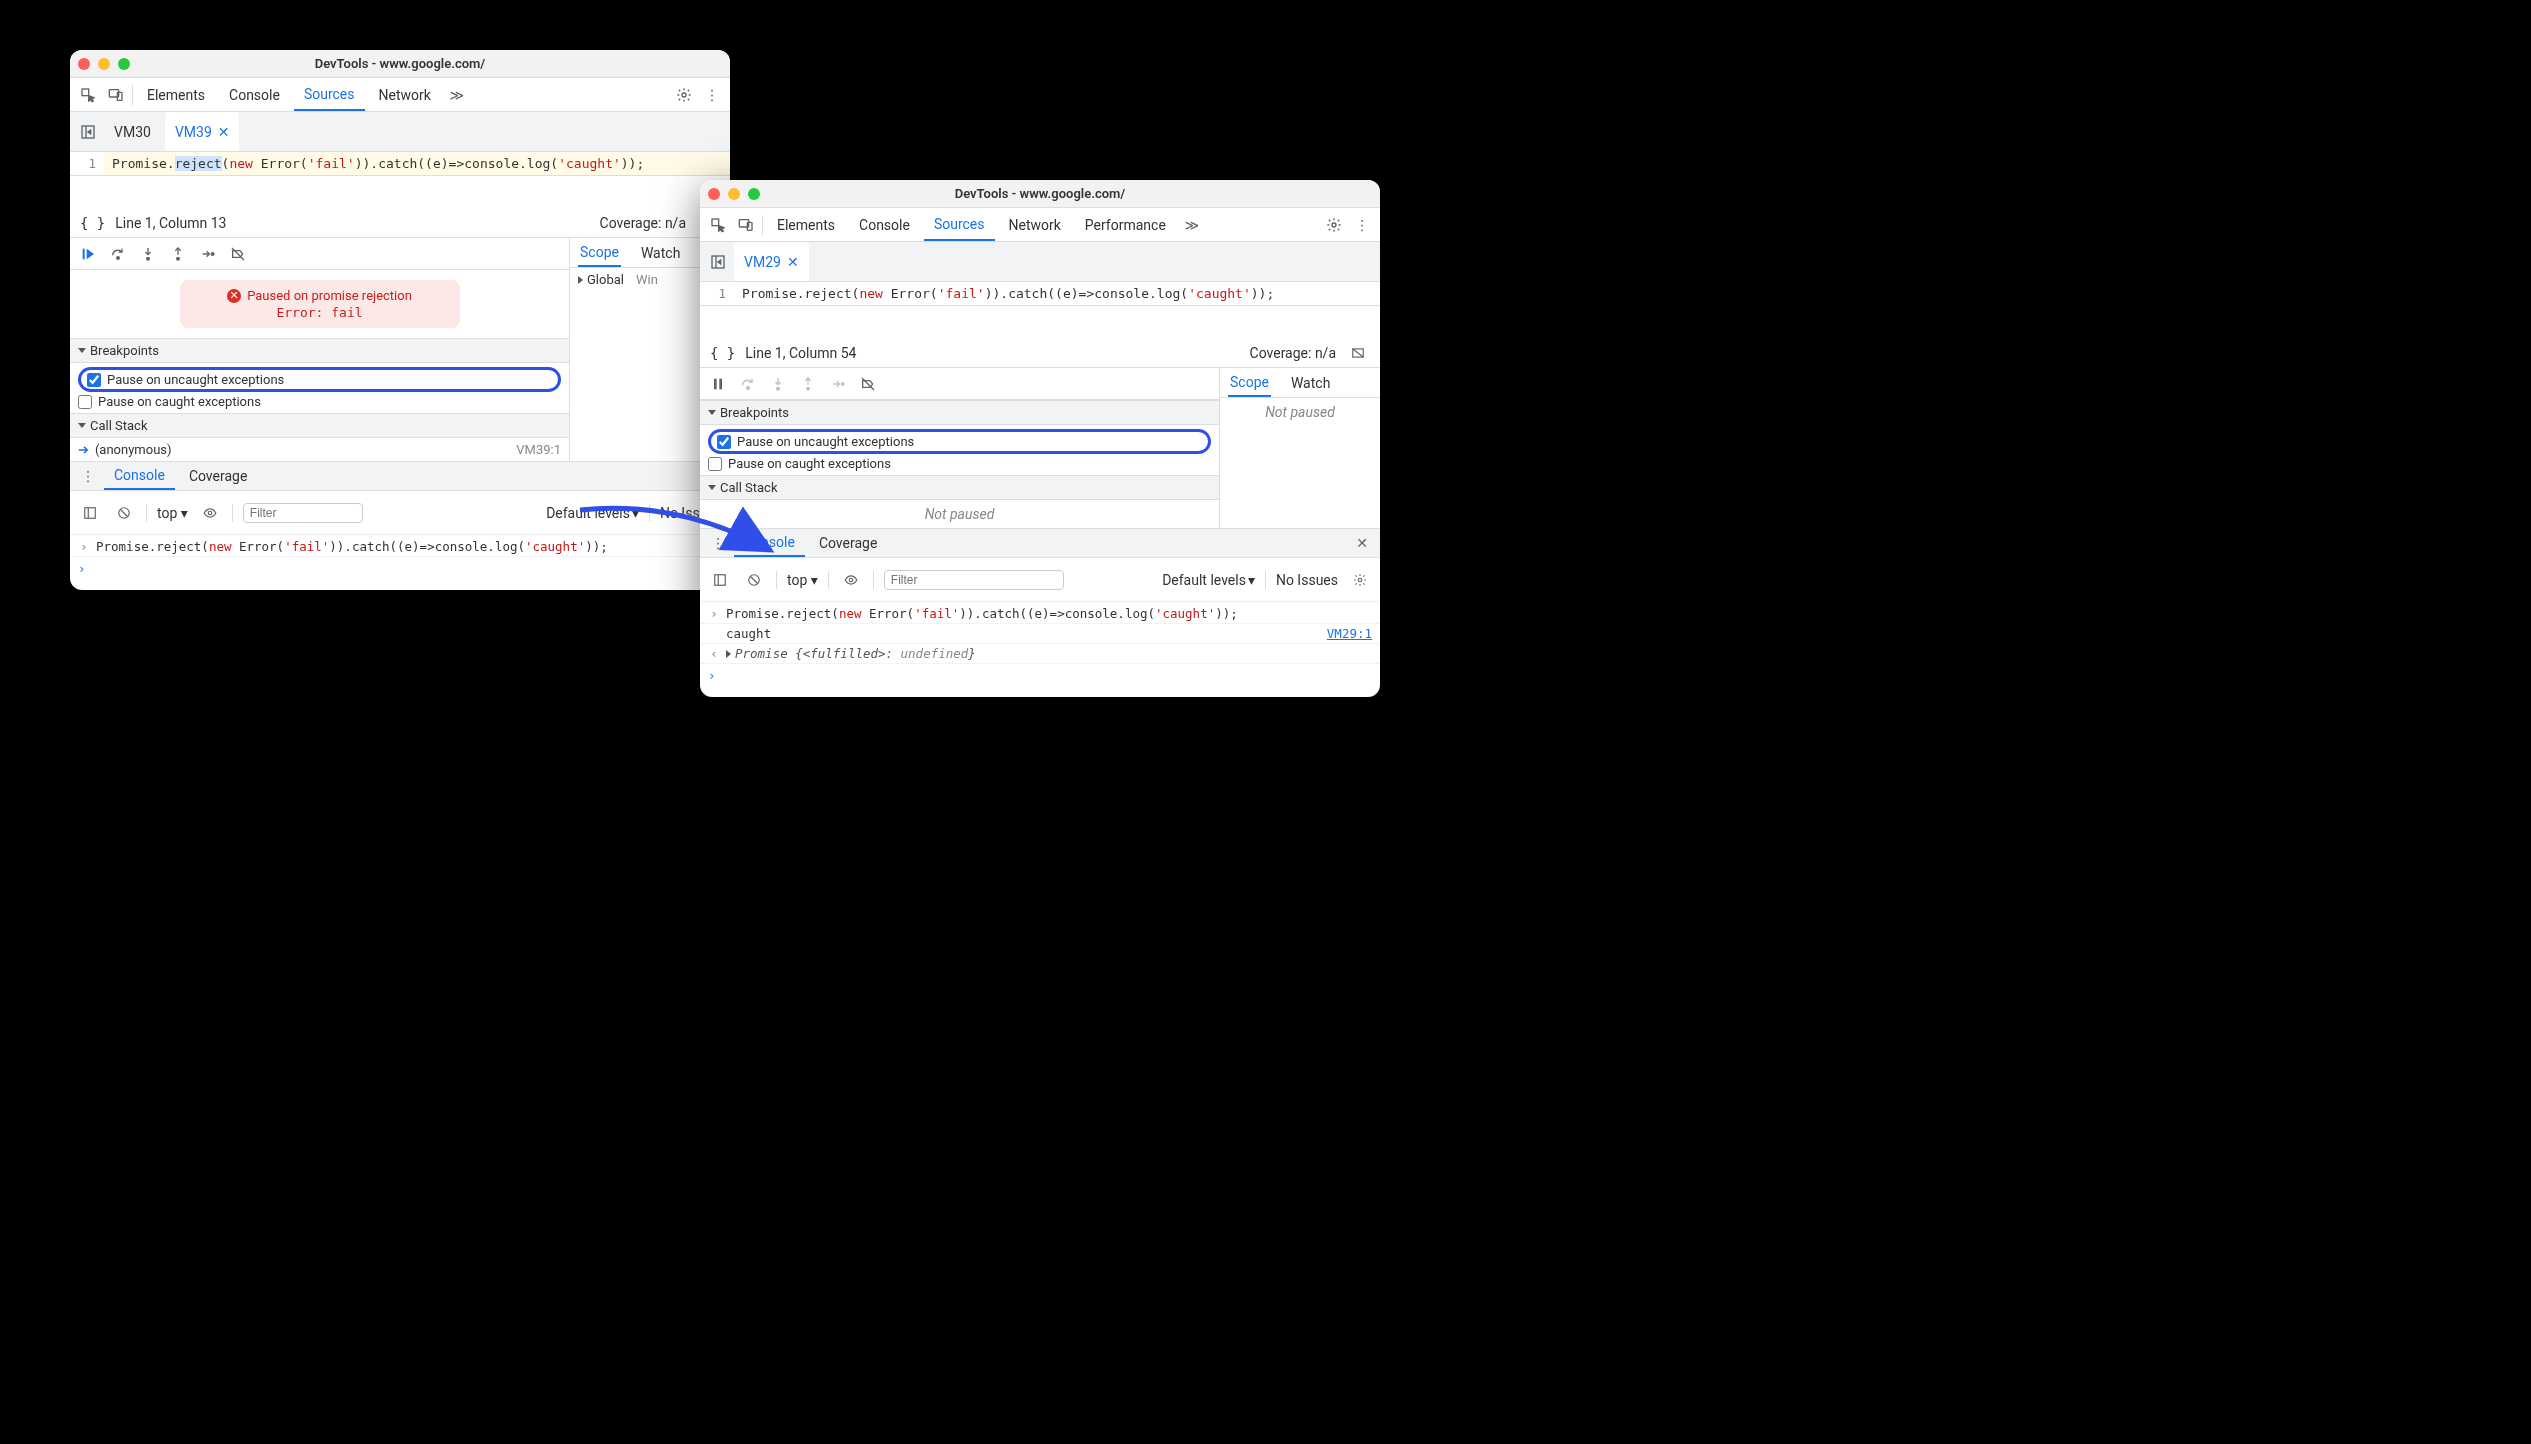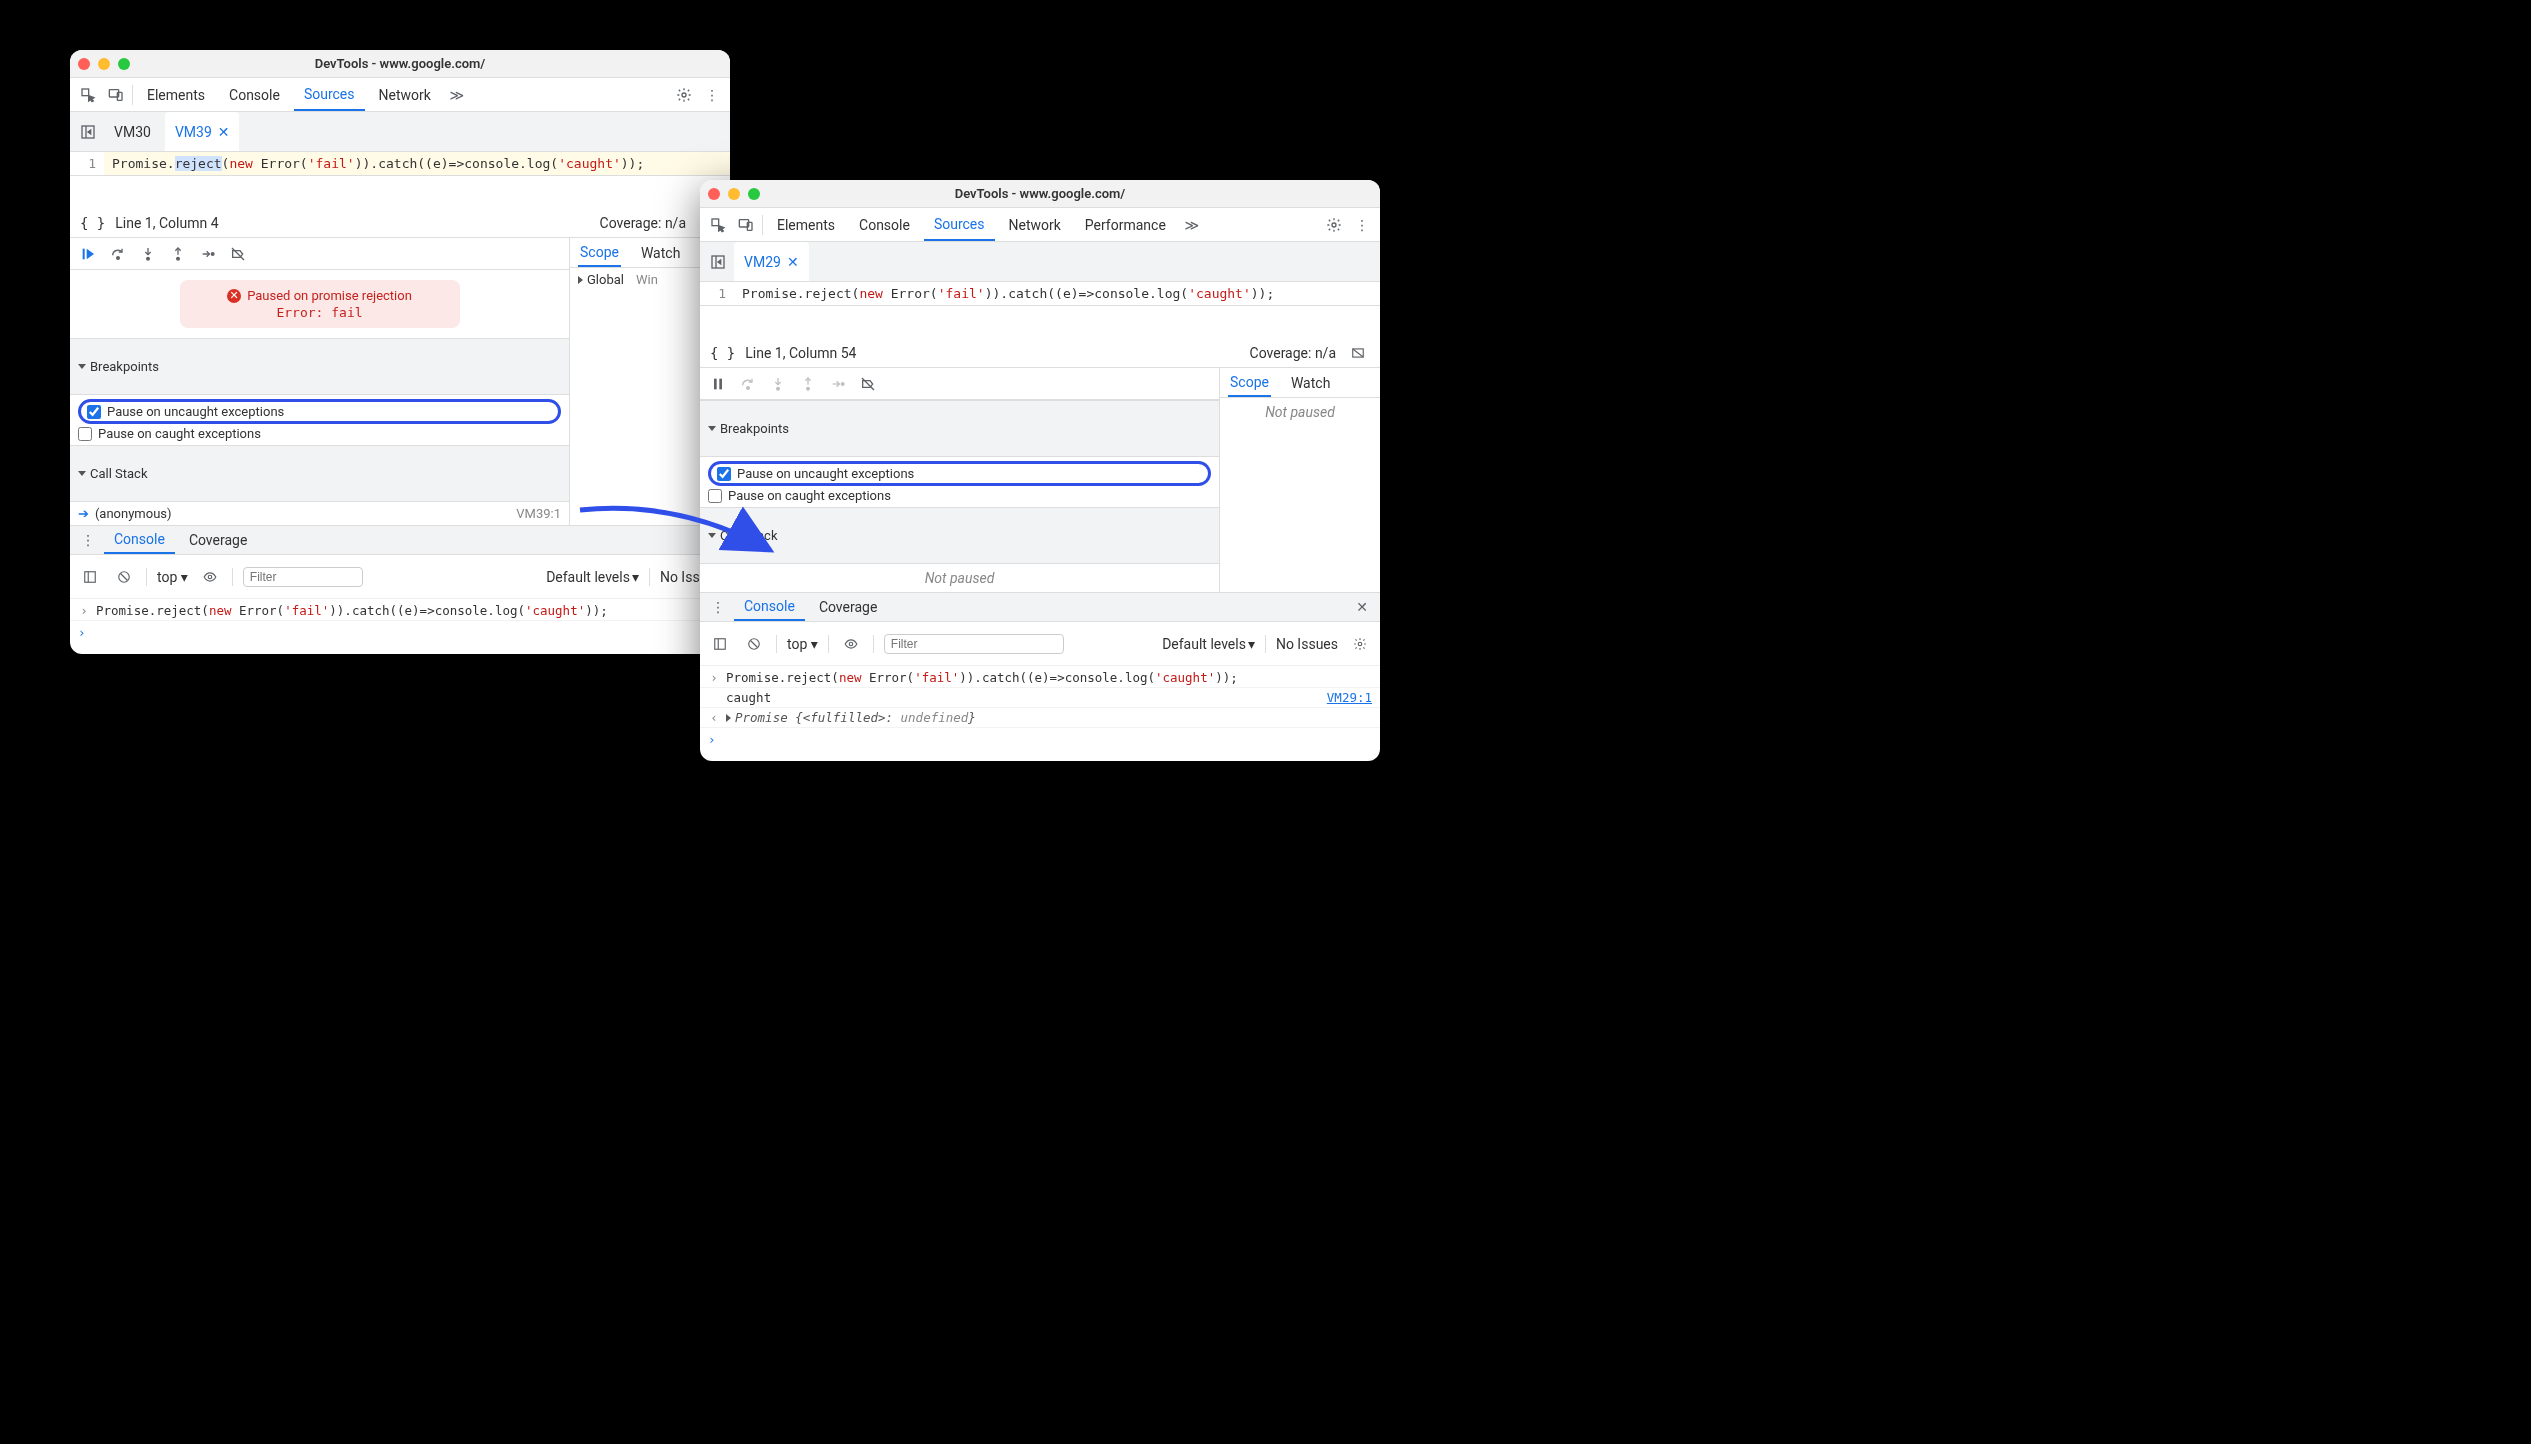--- a/index.html
+++ b/index.html
@@ -131,21 +131,21 @@
     text-align:center;
     font-size:13px;
   }
   .pause-card .row1{color:#c5221f; display:flex; align-items:center; justify-content:center; gap:6px;}
   .pause-card .row2{color:#c5221f; font-family:Menlo,monospace; margin-top:2px;}
   .err-icon{width:14px;height:14px;border-radius:50%;background:#d93025;color:#fff;font-size:11px;line-height:14px;text-align:center;}
 
   
   .section-h {
     background:#f1f3f4;
-    padding:20px 8px;
+    padding:4px 8px;
     border-top:1px solid #ddd;
     border-bottom:1px solid #ddd;
     font-size:13px;
     display:flex; align-items:center; gap:4px;
   }
   .section-h .tri-d{width:0;height:0;border-top:5px solid #555;border-left:4px solid transparent;border-right:4px solid transparent;}
 
   .bp-list { padding: 4px 8px; display:flex; flex-direction:column; gap:2px;}
   .bp-row { display:flex; align-items:center; gap:6px; font-size:13px;}
   .bp-row input[type=checkbox]{ accent-color:#1a73e8; width:14px; height:14px;}
@@ -238,21 +238,21 @@
   </div>
 
   <div class="code-area">
     <div class="gutter">1</div>
     <div class="code-line hl"><span>Promise.</span><span class="sel">reject</span><span>(</span><span class="tok-new">new</span><span> Error(</span><span class="tok-str">'fail'</span><span>)).catch((e)=&gt;console.log(</span><span class="tok-str">'caught'</span><span>));</span></div>
   </div>
   <div style="height:32px;"></div>
 
   <div class="status-row">
     <span class="braces">{ }</span>
-    <span>Line 1, Column 4</span>
+    <span>Line 1, Column 13</span>
     <div class="spacer"></div>
     <span>Coverage: n/a</span>
     <span class="icon-btn sm">
         <svg class="ic" viewBox="0 0 24 24" fill="none" stroke="currentColor" stroke-width="2">
           <rect x="3" y="5" width="18" height="14"></rect>
           <path d="M3 5l18 14"></path>
         </svg>
       </span>
   </div>
 

